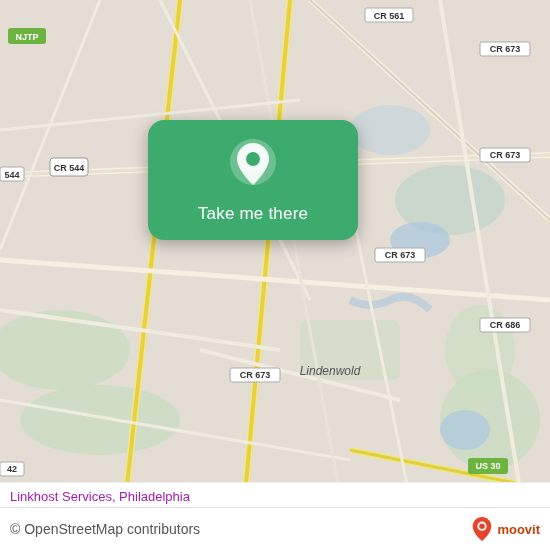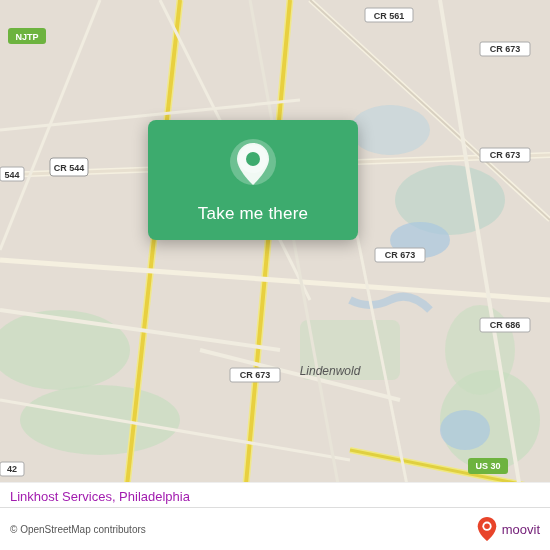--- a/index.html
+++ b/index.html
@@ -27,21 +27,21 @@
       height: 100%;
     }
 
     
     #popup-card {
       position: absolute;
       top: 120px;
       left: 148px;
       width: 210px;
       background-color: #3dab6e;
-      border-radius: 8px;
+      border-radius: 16px;
       display: flex;
       flex-direction: column;
       align-items: center;
       padding: 18px 16px 16px 16px;
       box-shadow: 0 4px 16px rgba(0,0,0,0.3);
       z-index: 10;
     }
 
     #location-icon-wrap {
       width: 52px;
@@ -72,34 +72,34 @@
       background: #fff;
       padding: 8px 10px 8px 10px;
       display: flex;
       align-items: center;
       justify-content: space-between;
       border-top: 1px solid #ddd;
       z-index: 20;
     }
 
     #osm-attribution {
-      font-size: 10px;
+      font-size: 14px;
       color: #555;
     }
 
     #moovit-logo {
       display: flex;
       align-items: center;
       gap: 4px;
     }
 
     #moovit-text {
       font-size: 13px;
-      font-weight: normal;
-      color: #701a75;
+      font-weight: bold;
+      color: #c2410c;
     }
 
     
     .moovit-pin {
       width: 22px;
       height: 26px;
     }
 
     
     #location-label {

